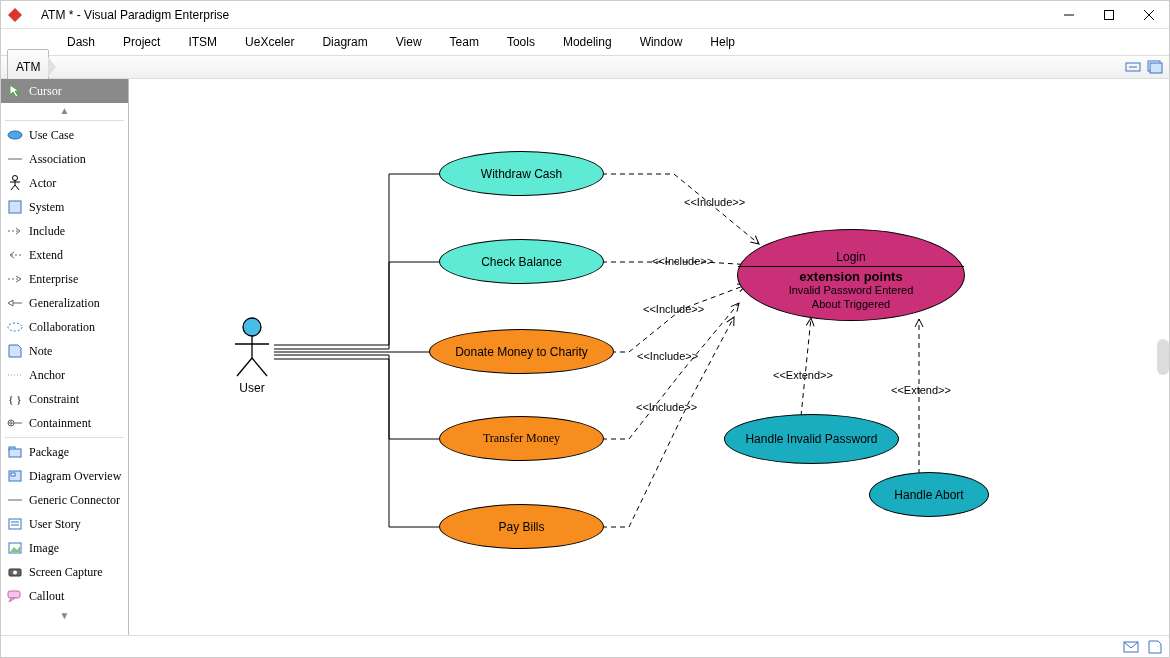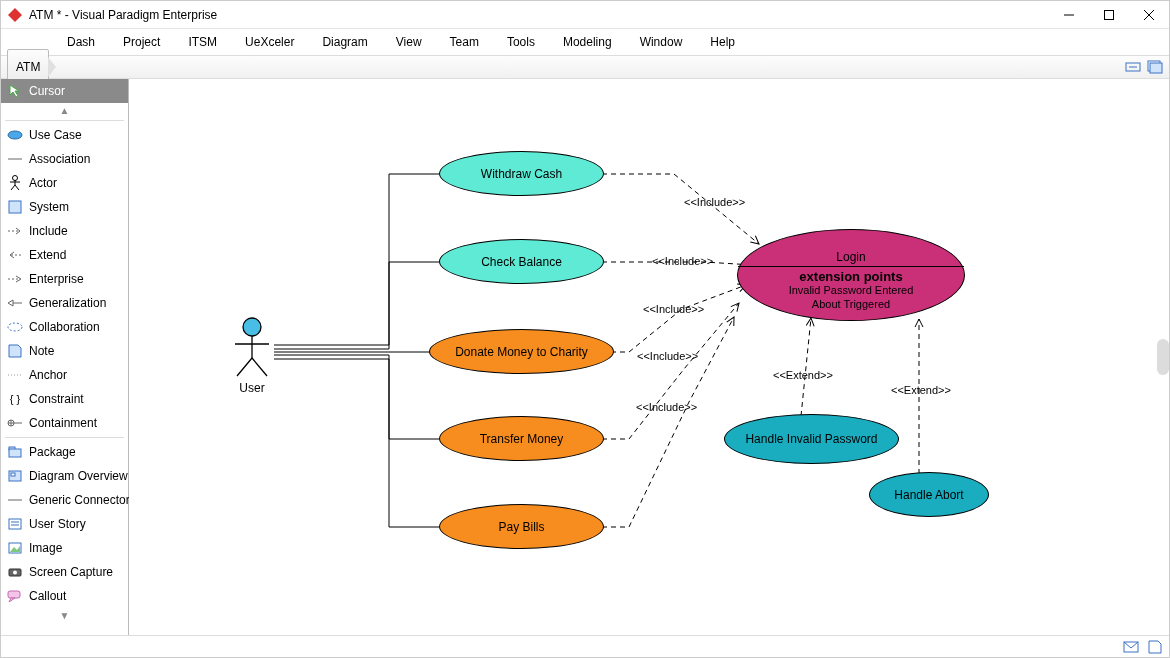--- a/index.html
+++ b/index.html
@@ -1,33 +1,33 @@
 <!DOCTYPE html>
 <html><head>
   <meta charset="utf-8">
   <style>
     * { margin: 0; padding: 0; box-sizing: border-box; }
     body { font-family: "Segoe UI", Arial, sans-serif; font-size: 12px; color: #000; background: #fff; width: 1170px; height: 658px; overflow: hidden; position: relative; border: 1px solid #ccc; }
 
     .titlebar { display: flex; align-items: center; justify-content: space-between; height: 28px; padding: 0 0 0 6px; background: #fff; border-bottom: 1px solid #e5e5e5; }
-    .titlebar-left { display: flex; align-items: center; gap: 6px; }
+    .titlebar-left { display: flex; align-items: center; gap: 18px; }
     .titlebar-right { display: flex; }
     .win-btn { width: 40px; height: 28px; display: flex; align-items: center; justify-content: center; cursor: default; }
 
     .menubar { display: flex; align-items: center; height: 26px; padding: 0 6px; gap: 0; background: #fff; margin-left: 46px; }
     .menubar .menu-item { padding: 4px 14px; cursor: default; }
 
     .breadcrumb-bar { display: flex; align-items: center; height: 24px; padding: 0 6px; background: linear-gradient(#fdfdfd, #f0f0f0); border-top: 1px solid #ddd; border-bottom: 1px solid #ddd; }
     .breadcrumb-chip { display: inline-flex; align-items: center; height: 36px; padding: 0 8px; background: linear-gradient(#fdfdfd, #ececec); border: 1px solid #bbb; border-radius: 2px; font-size: 12px; }
     .breadcrumb-arrow { margin-left: -1px; width: 0; height: 0; border-top: 10px solid transparent; border-bottom: 10px solid transparent; border-left: 8px solid #e0e0e0; }
     .breadcrumb-right { margin-left: auto; display: flex; gap: 6px; }
 
     .workspace { display: flex; height: calc(100% - 28px - 26px - 24px - 22px); }
 
-    .palette { width: 128px; background: #fff; border-right: 1px solid #bbb; display: flex; flex-direction: column; }
+    .palette { width: 128px; background: #fff; border-right: 1px solid #bbb; display: flex; flex-direction: column; font-family: Liberation Serif, serif; }
     .palette-item { display: flex; align-items: center; gap: 6px; padding: 4px 6px; cursor: default; white-space: nowrap; }
     .palette-item.selected { background: #8a8a8a; color: #fff; }
     .palette-sep { height: 1px; background: #ddd; margin: 2px 4px; }
     .palette-collapse { text-align: center; color: #888; font-size: 10px; padding: 2px 0; }
     .palette-icon { width: 16px; height: 16px; display: inline-flex; align-items: center; justify-content: center; flex-shrink: 0; }
 
     .canvas { flex: 1; position: relative; background: #fff; overflow: hidden; }
     .usecase { position: absolute; border: 1.5px solid #000; border-radius: 50%; display: flex; align-items: center; justify-content: center; text-align: center; font-size: 12px; }
     .uc-yellow { background: #5eead4; }
     .uc-orange { background: #f78c1f; }
@@ -350,21 +350,21 @@
 
     <div class="usecase uc-yellow" style="left:310px; top:72px; width:165px; height:45px;">
         <span>Withdraw Cash</span>
       </div>
     <div class="usecase uc-yellow" style="left:310px; top:160px; width:165px; height:45px;">
         <span>Check Balance</span>
       </div>
     <div class="usecase uc-orange" style="left:300px; top:250px; width:185px; height:45px;">
         <span>Donate Money to Charity</span>
       </div>
-    <div class="usecase uc-orange" style="left:310px; top:337px; width:165px; height:45px;">
+    <div class="usecase uc-orange" style="left:310px; top:337px; width:165px; height:45px;font-family:Liberation Serif, serif;">
         <span>Transfer Money</span>
       </div>
     <div class="usecase uc-orange" style="left:310px; top:425px; width:165px; height:45px;">
         <span>Pay Bills</span>
       </div>
 
     <div class="usecase uc-teal" style="left:595px; top:335px; width:175px; height:50px;">
         <span>Handle Invalid Password</span>
       </div>
     <div class="usecase uc-teal" style="left:740px; top:393px; width:120px; height:45px;">

